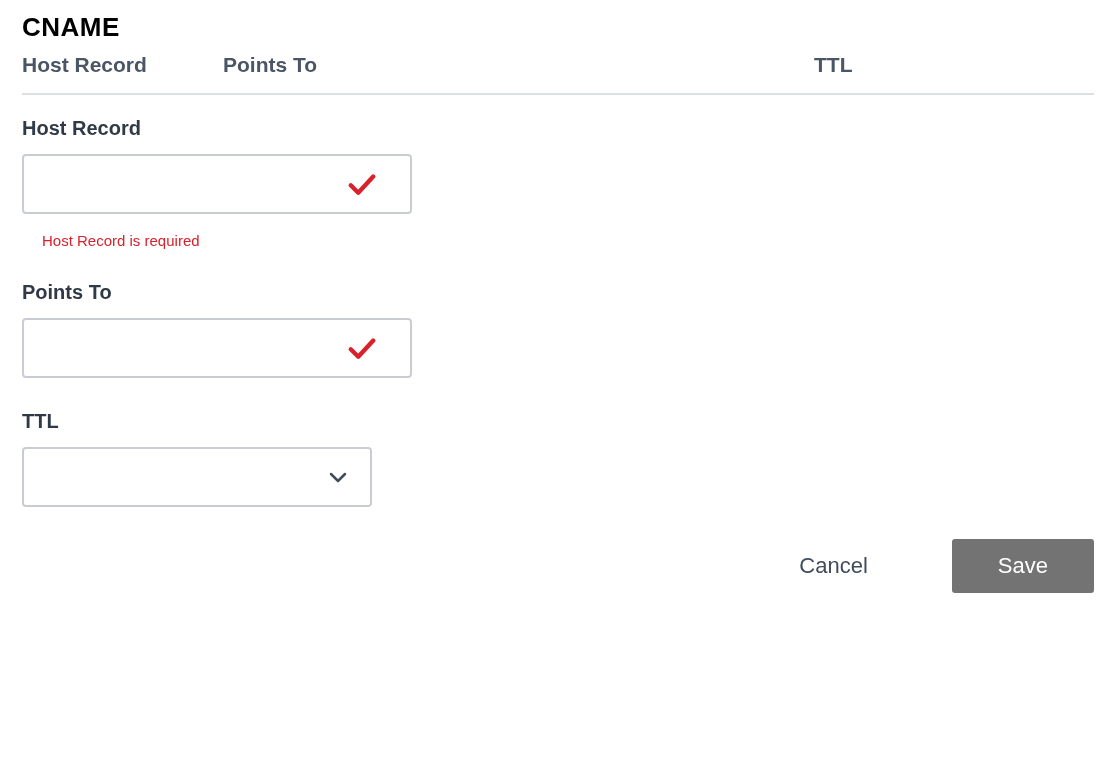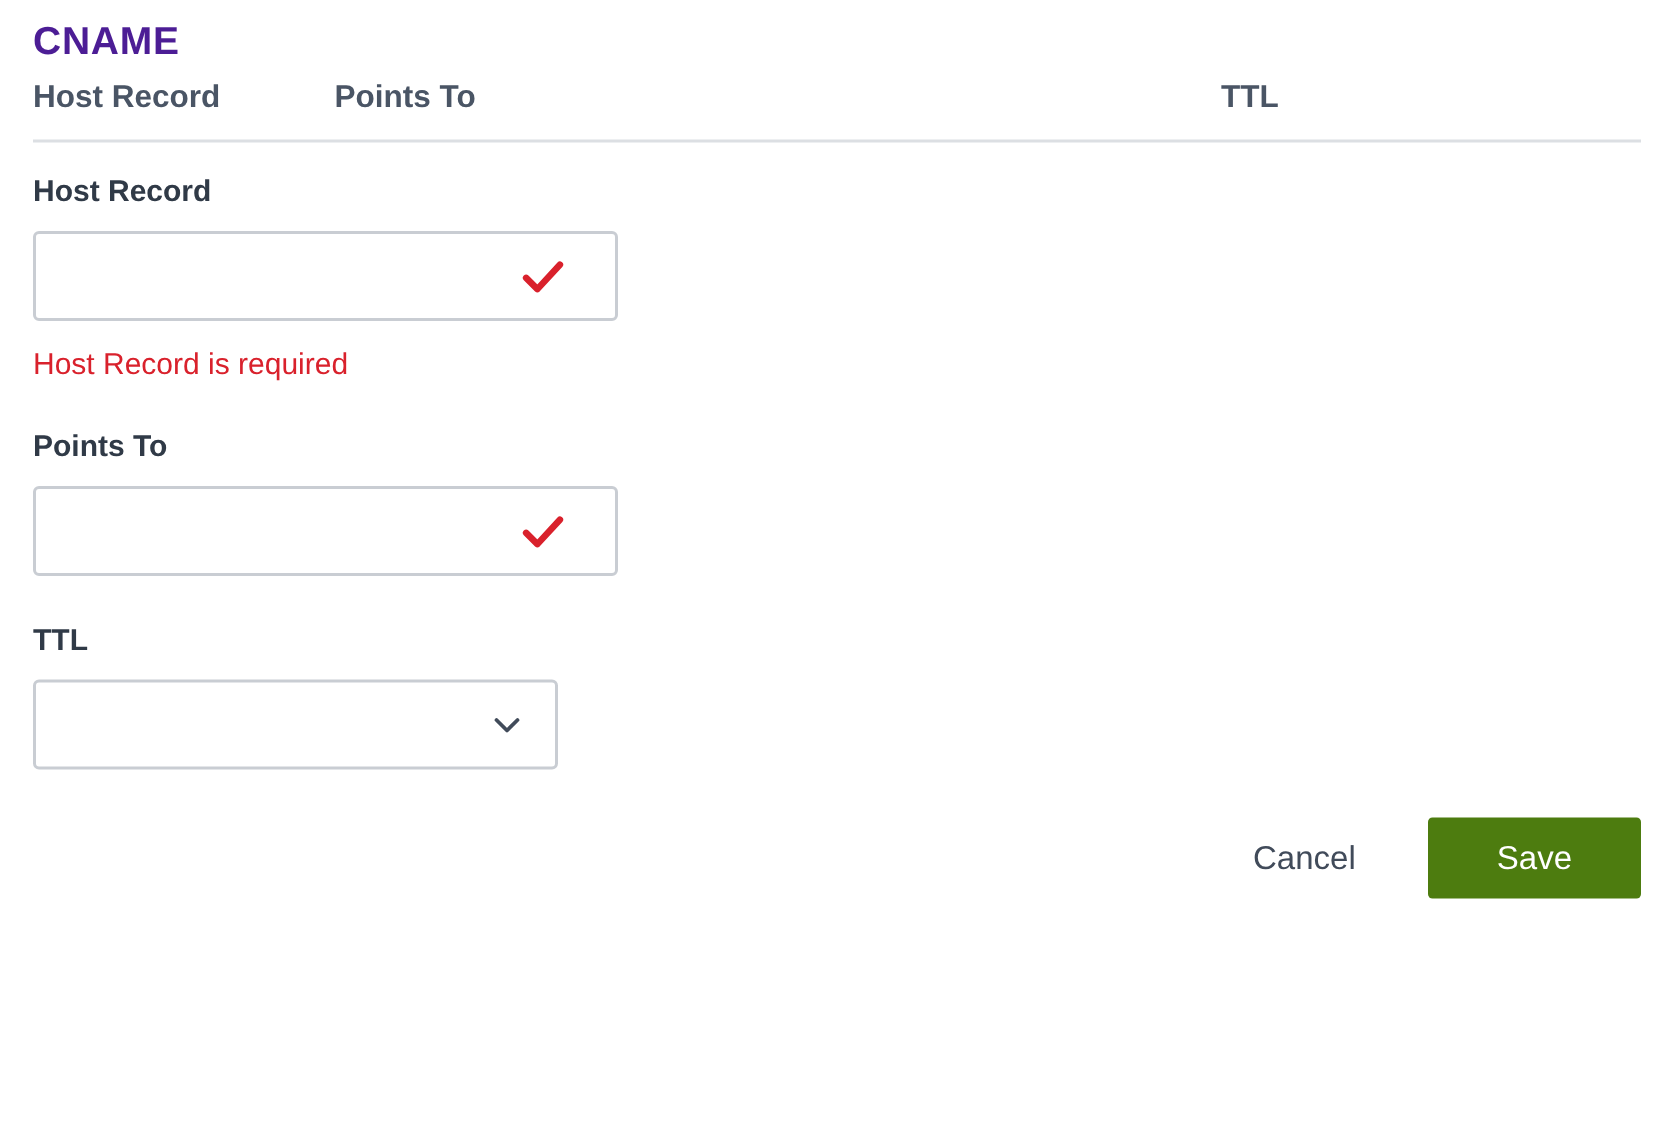--- a/index.html
+++ b/index.html
@@ -1,34 +1,34 @@
 <!DOCTYPE html>
 <html><head>
   <meta charset="utf-8">
   <style>
     * { box-sizing: border-box; margin: 0; padding: 0; }
     body { font-family: -apple-system, BlinkMacSystemFont, "Segoe UI", Helvetica, Arial, sans-serif; background: #fff; padding: 12px 22px 22px 22px; width: 1116px; color: #414b5a; }
-    .page-title { font-size: 26px; font-weight: 700; letter-spacing: 0.5px; color: #4c1d95; margin-bottom: 10px; }
+    .page-title { font-size: 26px; font-weight: 700; letter-spacing: 0.5px; color: #000000; margin-bottom: 10px; }
     .page-desc { font-size: 22px; color: #5a6575; line-height: 1.75; margin-bottom: 34px; max-width: 900px; }
     .table-header { display: flex; font-size: 21px; font-weight: 600; color: #4a5565; margin-bottom: 16px; }
     .th-host { width: 201px; }
     .th-points { flex: 1; }
     .th-ttl { width: 280px; }
     .divider { height: 2px; background: #dcdfe3; margin-bottom: 22px; }
     .field-block { margin-bottom: 32px; }
     .field-label { font-size: 20px; font-weight: 600; color: #303a47; margin-bottom: 14px; }
     .input-wrap { position: relative; width: 390px; }
     .txt-input { width: 100%; height: 60px; border: 2px solid #c9cdd3; border-radius: 4px; background: #fff; font-size: 18px; padding: 0 56px 0 14px; color: #303a47; outline: none; }
     .check-icon { position: absolute; right: 35px; top: 50%; transform: translateY(-50%); width: 30px; height: 30px; pointer-events: none; display: flex; align-items: center; justify-content: center; }
-    .err-msg { font-size: 20px; color: #d9212c; margin-top: 18px; }
+    .err-msg { font-size: 15px; color: #d9212c; margin-top: 18px; margin-left: 20px; }
     .ttl-select { position: relative; width: 350px; height: 60px; border: 2px solid #c9cdd3; border-radius: 4px; background: #fff; display: flex; align-items: center; padding: 0 14px; cursor: pointer; }
     .ttl-select .chevron-icon { position: absolute; right: 18px; top: 50%; transform: translateY(-50%); width: 28px; height: 28px; display: flex; align-items: center; justify-content: center; }
-    .footer { display: flex; justify-content: flex-end; align-items: center; gap: 44px; margin-top: 4px; }
+    .footer { display: flex; justify-content: flex-end; align-items: center; gap: 64px; margin-top: 4px; }
     .btn-cancel { font-size: 22px; color: #414b5a; background: none; border: none; cursor: pointer; padding: 6px 4px; }
-    .btn-save { font-size: 22px; color: #fff; background: #4d7c0f; border: none; border-radius: 3px; padding: 14px 46px; cursor: pointer; }
+    .btn-save { font-size: 22px; color: #fff; background: #737373; border: none; border-radius: 3px; padding: 14px 46px; cursor: pointer; margin-left: 16px; }
   </style>
 </head>
 <body>
 
 <div>
   <h1 class="page-title">CNAME</h1>
 
   <div class="table-header">
     <div class="th-host">Host Record</div>
     <div class="th-points">Points To</div>

